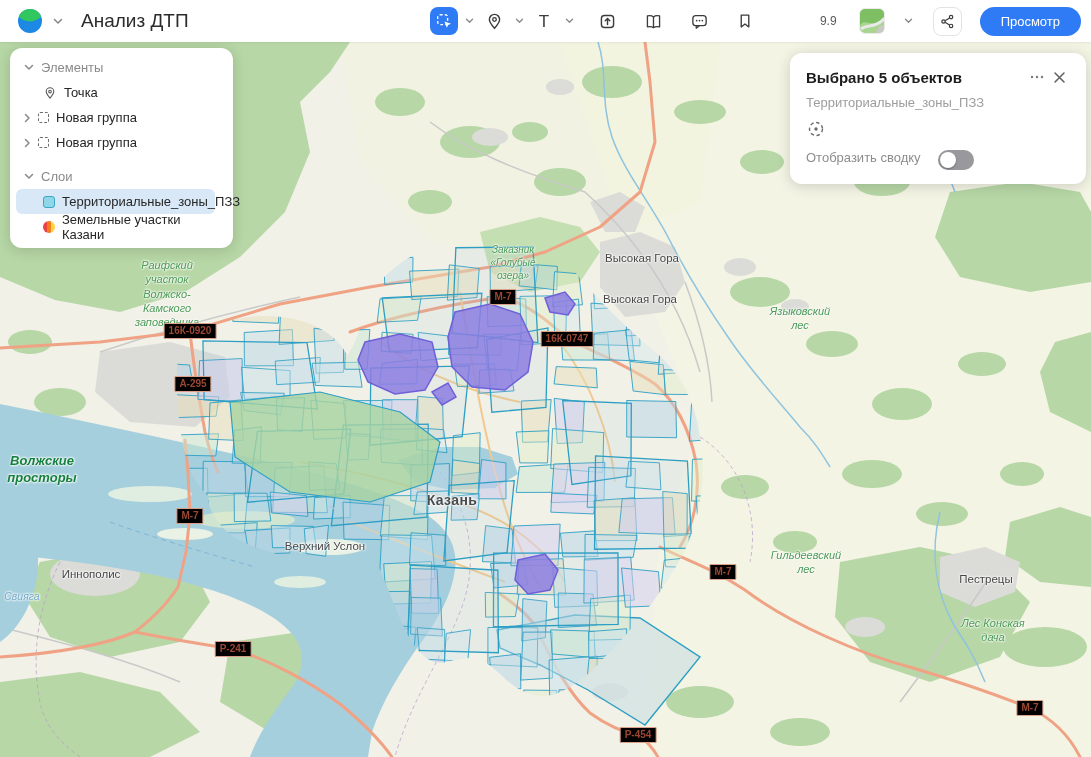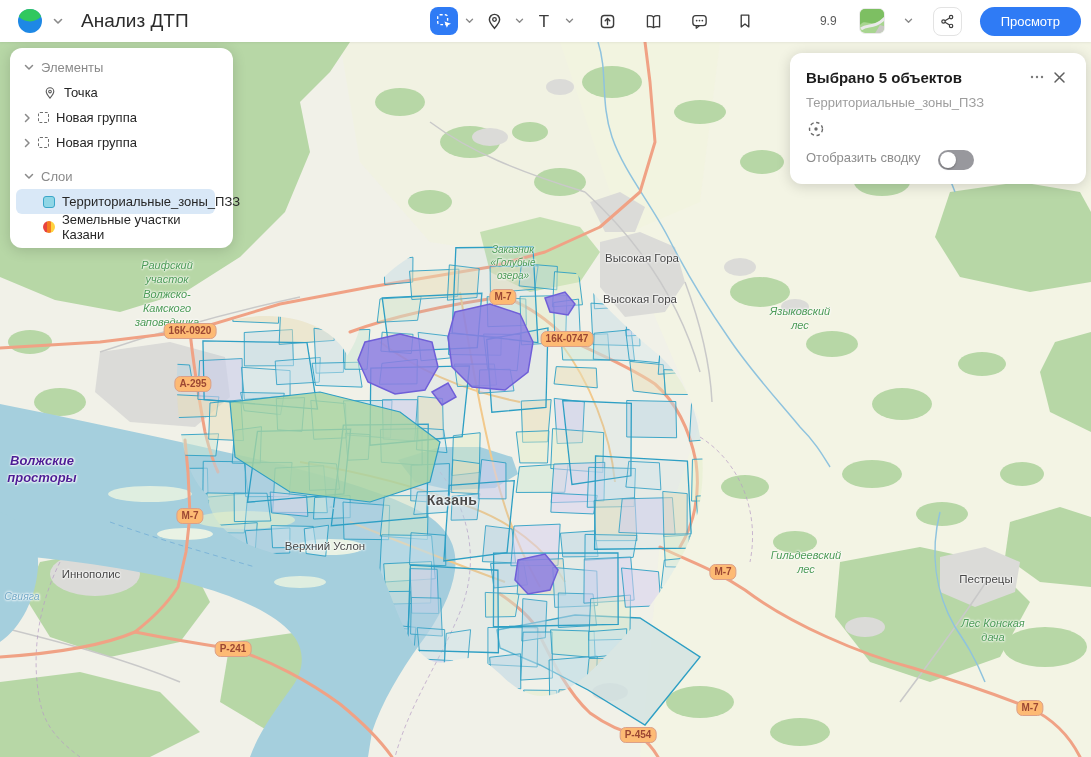--- a/index.html
+++ b/index.html
@@ -24,25 +24,25 @@
             font-family:"Liberation Sans",sans-serif;cursor:pointer;display:flex;align-items:center}
 
   
   .map-wrap{position:absolute;top:42px;left:0;width:1091px;height:715px;z-index:1}
   .lbl{position:absolute;transform:translate(-50%,-50%);white-space:pre-line;text-align:center;line-height:1.3;
        pointer-events:none;text-shadow:0 1px 2px rgba(255,255,255,.9),0 -1px 2px rgba(255,255,255,.9),1px 0 2px rgba(255,255,255,.9)}
   .lbl.forest{color:#4c9b57;font-style:italic;font-size:11px}
   .lbl.forest-sm{color:#4c9b57;font-style:italic;font-size:10px}
   .lbl.town{color:#474747;font-size:11.5px}
   .lbl.city{color:#4a4a4a;font-size:14px;font-weight:bold;letter-spacing:.4px}
-  .lbl.water-name{color:#4c1d95;font-style:italic;font-size:13px;font-weight:bold}
+  .lbl.water-name{color:#15803d;font-style:italic;font-size:13px;font-weight:bold}
   .lbl.river{color:#74aac8;font-style:italic;font-size:10.5px}
   .lbl.factory{color:#c0784e;font-size:10.5px;opacity:.95}
-  .rbadge{position:absolute;transform:translate(-50%,-50%);background:#fdba74;border:1px solid #dba089;color:#9c4733;
-          font-size:10px;font-weight:bold;padding:0 4px;line-height:14px;border-radius:6px;pointer-events:none}
+  .rbadge{position:absolute;transform:translate(-50%,-50%);background:#000000;border:1px solid #dba089;color:#9c4733;
+          font-size:10px;font-weight:bold;padding:0 4px;line-height:14px;border-radius:1px;pointer-events:none}
 
   
   .panel{position:absolute;background:#fff;border-radius:12px;box-shadow:0 2px 14px rgba(0,0,0,.16);z-index:30}
   .left-panel{left:10px;top:48px;width:223px;padding:7px 12px 9px 0}
   .lp-row{height:25px;display:flex;align-items:center;font-size:13px;color:#262626;cursor:pointer;padding-left:14px;gap:7px}
   .lp-row.section{color:#8a8a8a}
   .lp-row.indent{padding-left:33px}
   .lp-row.selected{background:#d9e8f7;border-radius:6px;margin:0 6px;padding-left:27px}
   .lp-gap{height:9px}
   .chip-square{width:12px;height:12px;border-radius:3px;background:#8fd6e6;border:1.5px solid #3aa6c9;flex:none}

